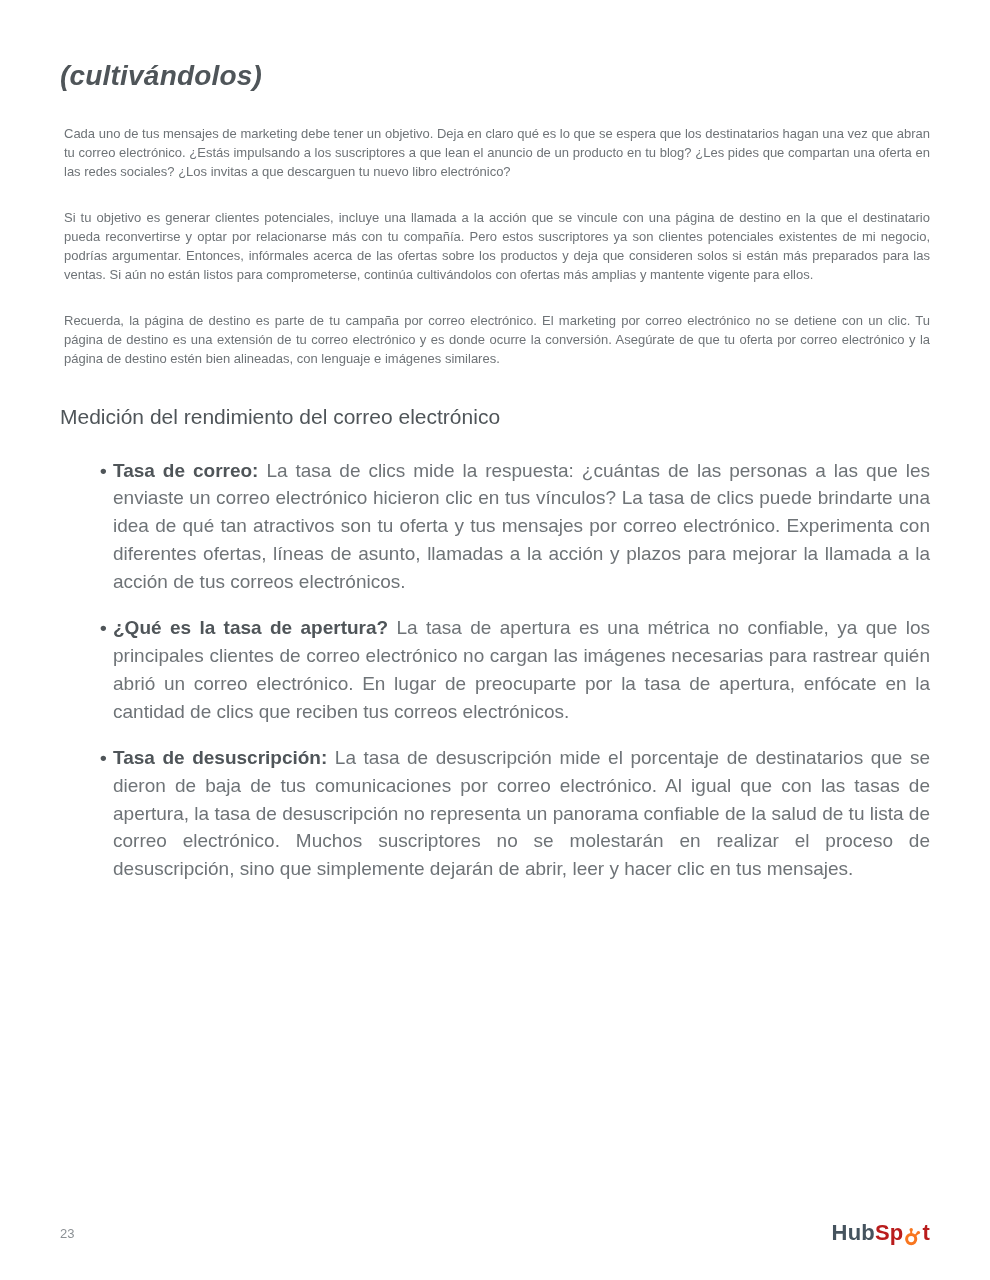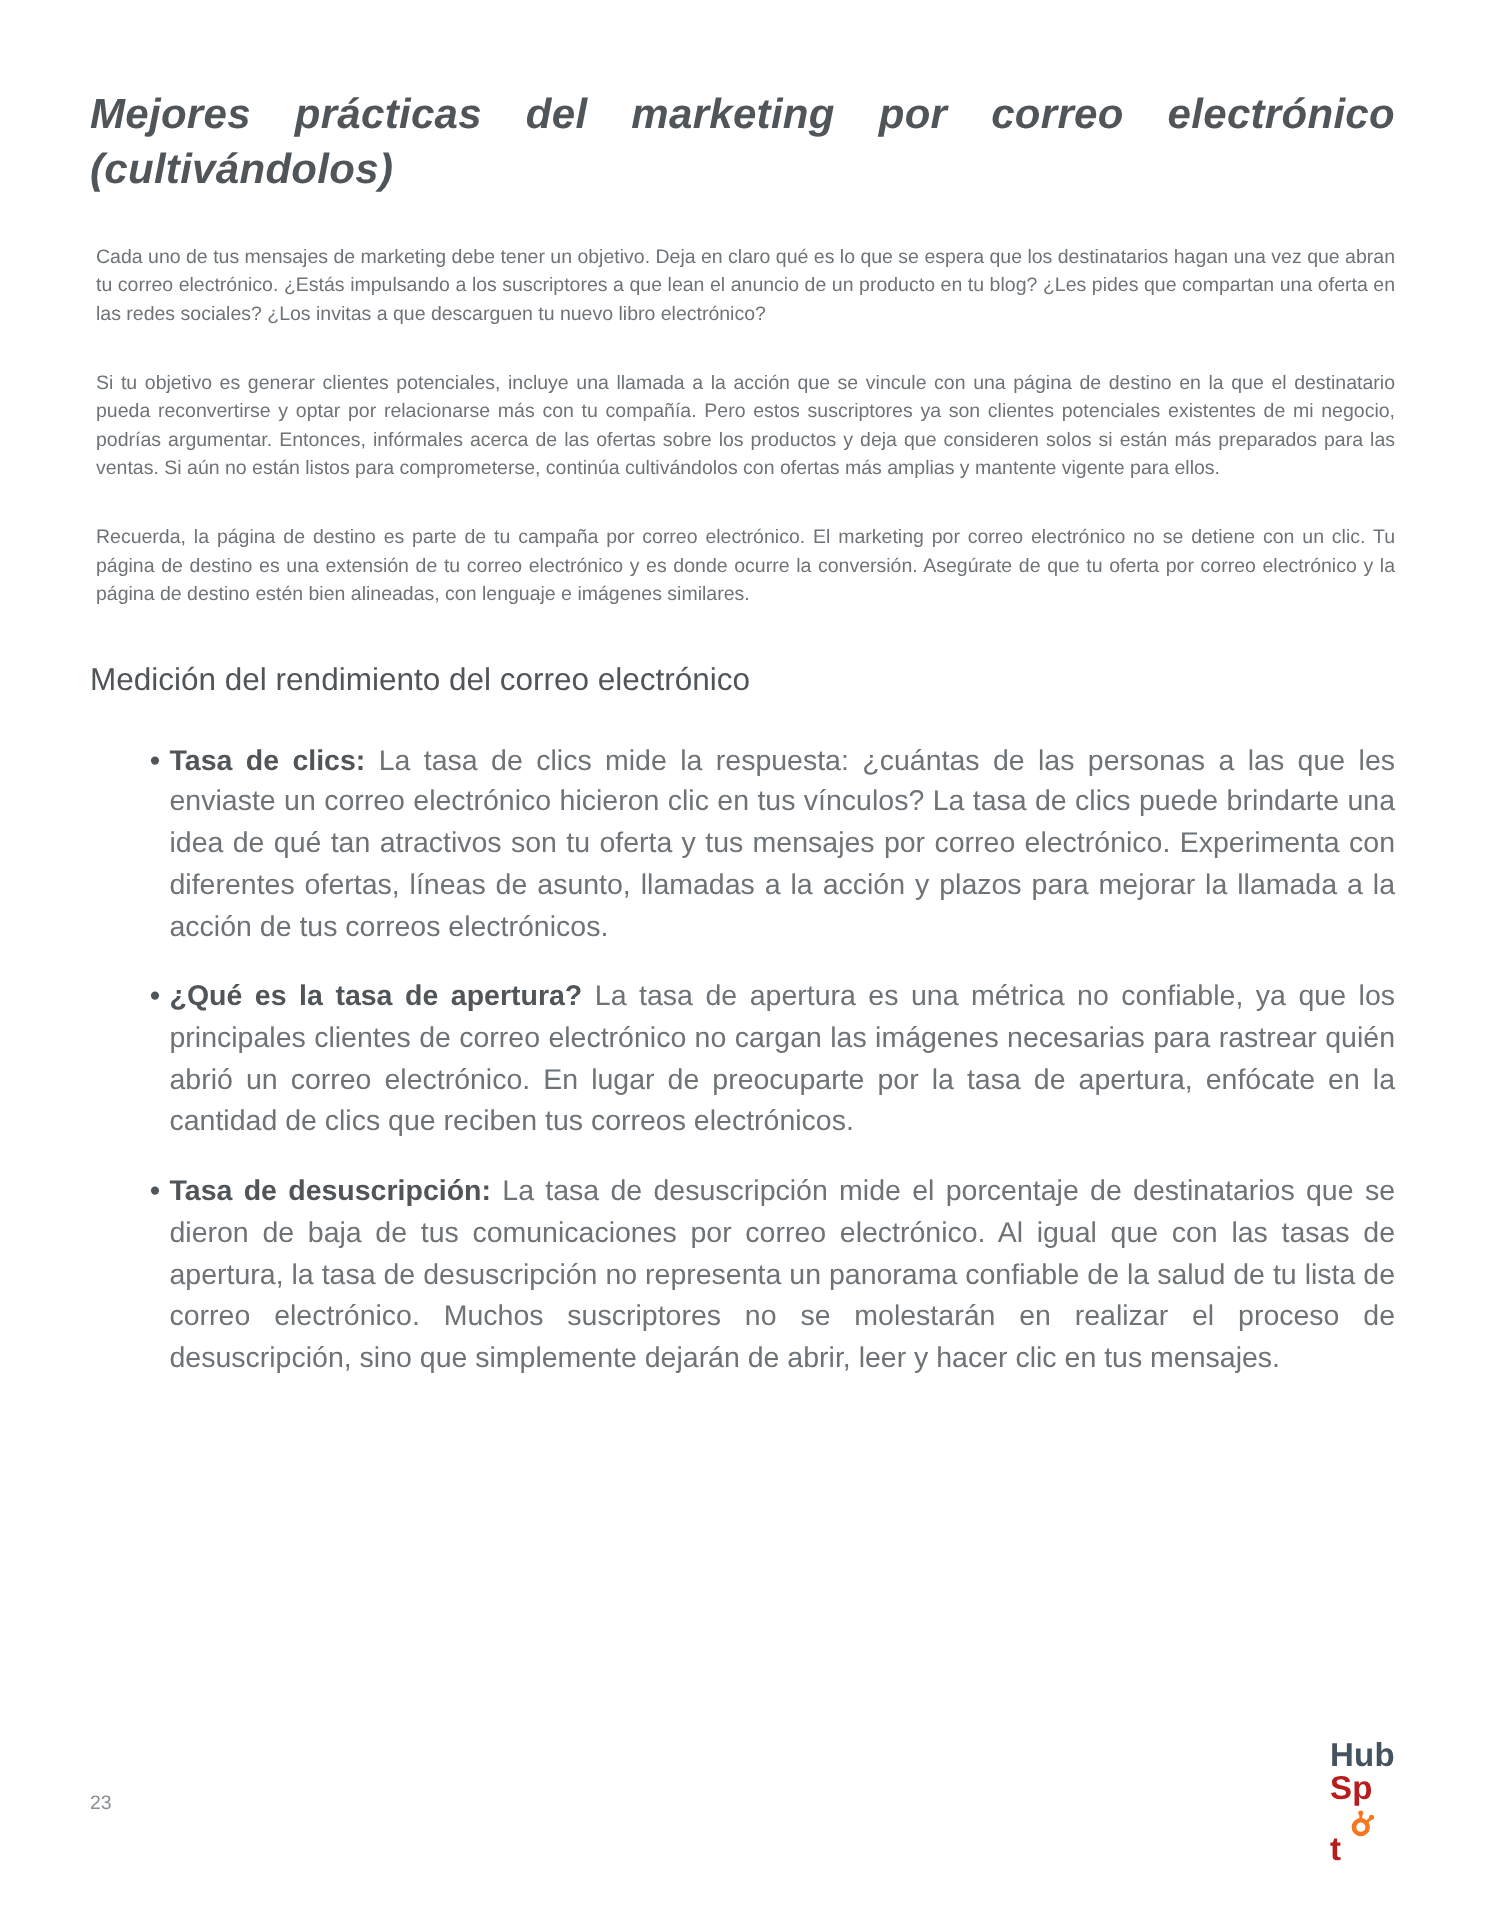--- a/index.html
+++ b/index.html
@@ -97,54 +97,52 @@
     font-size: 13px;
     color: #8b9094;
   }
   .hubspot-logo {
     display: inline-flex;
     align-items: baseline;
     font-size: 22px;
     font-weight: bold;
     letter-spacing: 0.2px;
     line-height: 1;
-    flex-direction: column;
   }
   .logo-dark   { color: #45535e; }
   .logo-orange { color: #b91c1c; }
   .sprocket {
     width: 17px;
     height: 19px;
     margin: 0 1px;
     align-self: center;
     position: relative;
     top: 3px;
   }
 </style>
 </head>
 <body>
 
 <div class="page">
 
   <h1 class="doc-title">
-    <span class="title-line1">Mejores prácticas del marketing por correo electrónico</span>
     <span class="title-line2">(cultivándolos)</span>
   </h1>
 
 
   <p class="body-text">Cada uno de tus mensajes de marketing debe tener un objetivo. Deja en claro qué es lo que se espera que los destinatarios hagan una vez que abran tu correo electrónico. ¿Estás impulsando a los suscriptores a que lean el anuncio de un producto en tu blog? ¿Les pides que compartan una oferta en las redes sociales? ¿Los invitas a que descarguen tu nuevo libro electrónico?</p>
   <p class="body-text">Si tu objetivo es generar clientes potenciales, incluye una llamada a la acción que se vincule con una página de destino en la que el destinatario pueda reconvertirse y optar por relacionarse más con tu compañía. Pero estos suscriptores ya son clientes potenciales existentes de mi negocio, podrías argumentar. Entonces, infórmales acerca de las ofertas sobre los productos y deja que consideren solos si están más preparados para las ventas. Si aún no están listos para comprometerse, continúa cultivándolos con ofertas más amplias y mantente vigente para ellos.</p>
   <p class="body-text">Recuerda, la página de destino es parte de tu campaña por correo electrónico. El marketing por correo electrónico no se detiene con un clic. Tu página de destino es una extensión de tu correo electrónico y es donde ocurre la conversión. Asegúrate de que tu oferta por correo electrónico y la página de destino estén bien alineadas, con lenguaje e imágenes similares.</p>
 
   <h2 class="section-heading">Medición del rendimiento del correo electrónico</h2>
 
   <ul class="bullet-list">
     <li>
       <span class="bullet-dot"></span>
-      <span class="bullet-lead">Tasa de clics:</span>
+      <span class="bullet-lead">Tasa de correo:</span>
       <span class="bullet-body">La tasa de clics mide la respuesta: ¿cuántas de las personas a las que les enviaste un correo electrónico hicieron clic en tus vínculos? La tasa de clics puede brindarte una idea de qué tan atractivos son tu oferta y tus mensajes por correo electrónico. Experimenta con diferentes ofertas, líneas de asunto, llamadas a la acción y plazos para mejorar la llamada a la acción de tus correos electrónicos.</span>
     </li>
     <li>
       <span class="bullet-dot"></span>
       <span class="bullet-lead">¿Qué es la tasa de apertura?</span>
       <span class="bullet-body">La tasa de apertura es una métrica no confiable, ya que los principales clientes de correo electrónico no cargan las imágenes necesarias para rastrear quién abrió un correo electrónico. En lugar de preocuparte por la tasa de apertura, enfócate en la cantidad de clics que reciben tus correos electrónicos.</span>
     </li>
     <li>
       <span class="bullet-dot"></span>
       <span class="bullet-lead">Tasa de desuscripción:</span>

